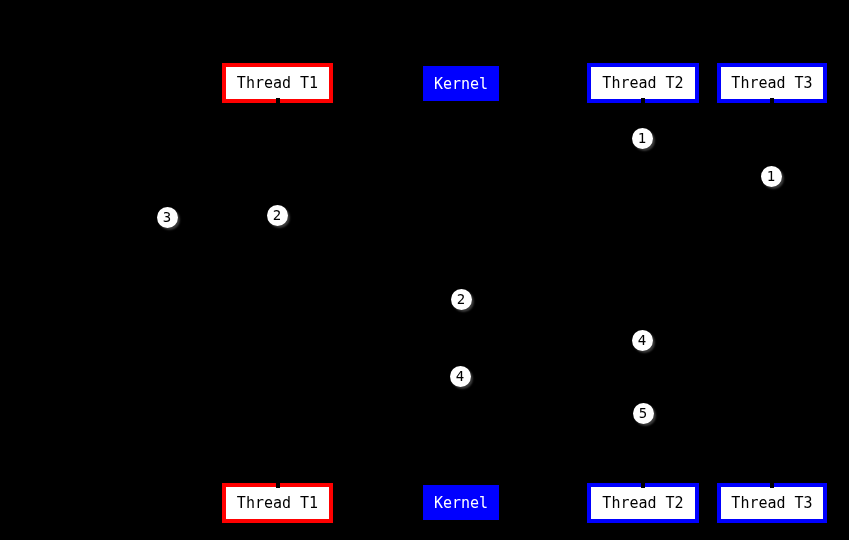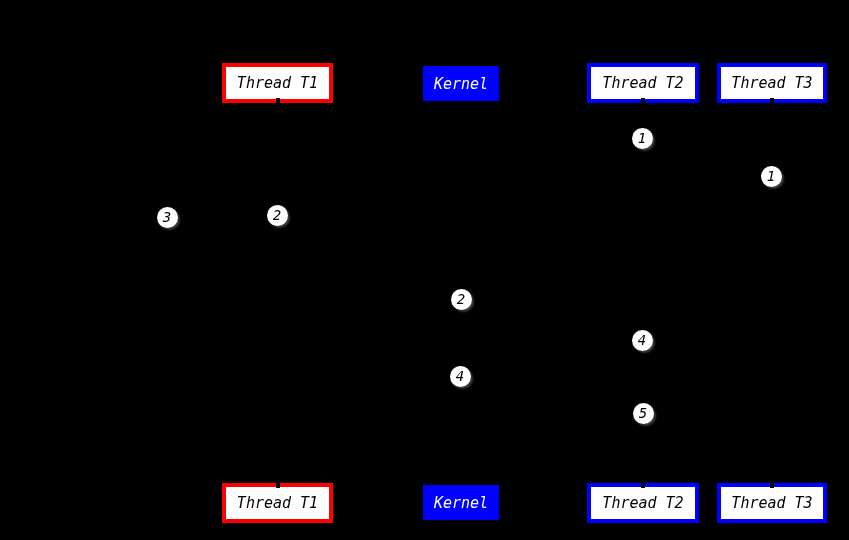--- a/index.html
+++ b/index.html
@@ -11,21 +11,20 @@
     height: 540px;
     background: #000000;
     overflow: hidden;
     font-family: "DejaVu Sans Mono", "Liberation Mono", monospace;
   }
   .diagram {
     position: relative;
     width: 787px;
     height: 540px;
     background: #000000;
-    font-style: italic;
   }
   .pbox {
     position: absolute;
     box-sizing: border-box;
     display: flex;
     align-items: center;
     justify-content: center;
     font-size: 15px;
     white-space: nowrap;
     z-index: 1;

